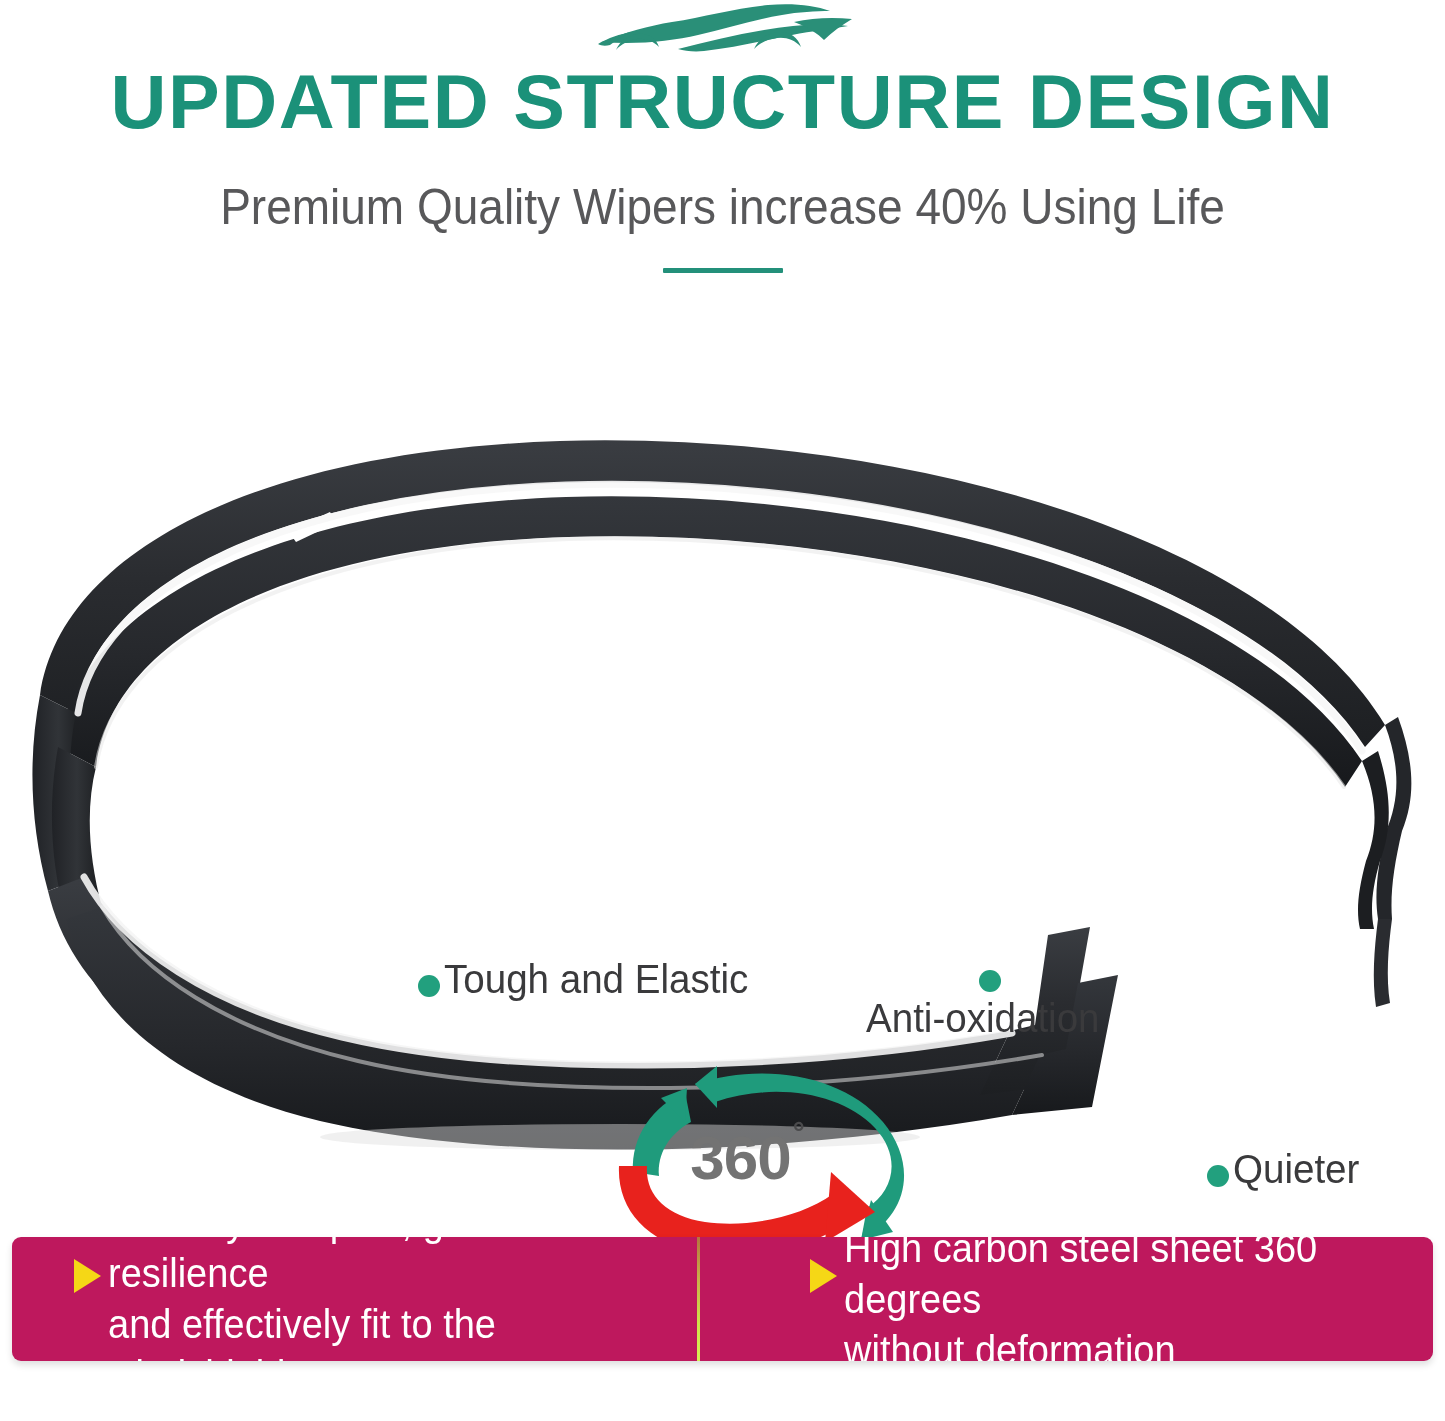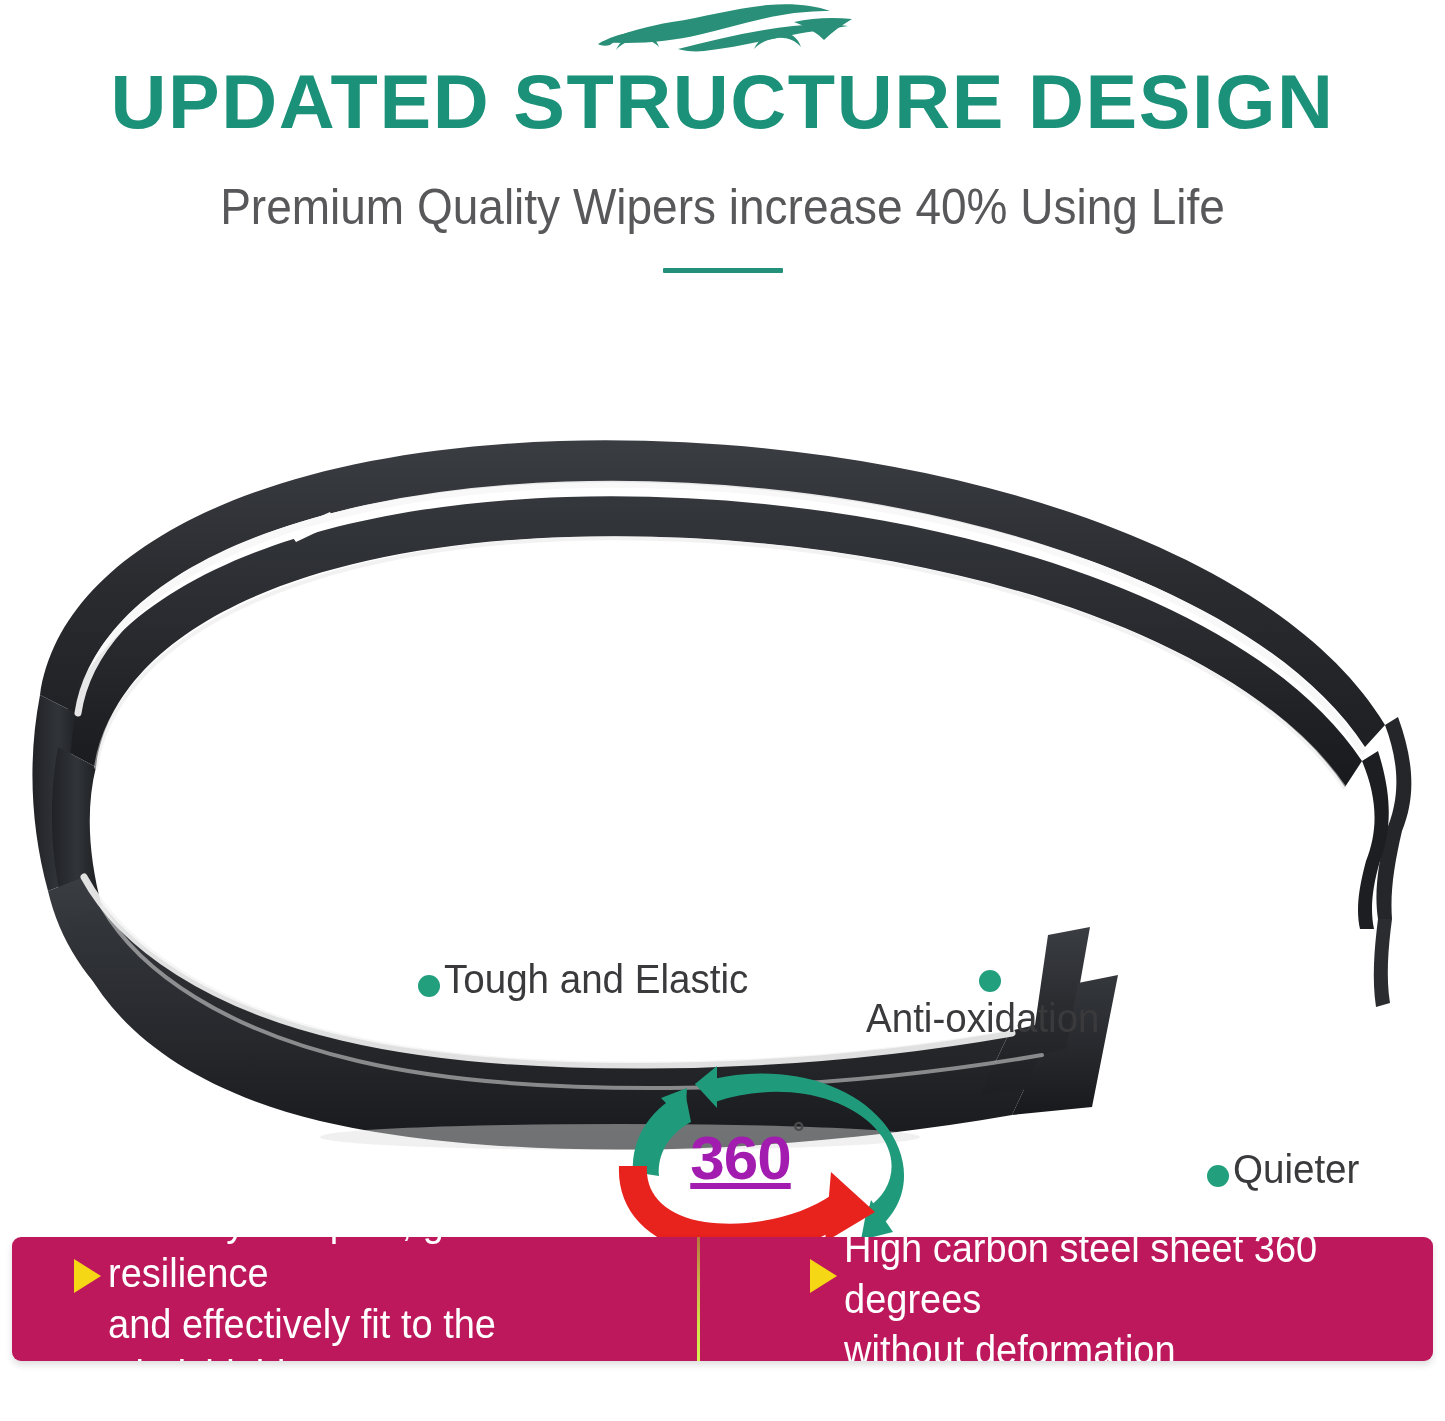--- a/index.html
+++ b/index.html
@@ -131,27 +131,26 @@
     position: absolute;
     left: 0; top: 0;
     width: 345px;
     height: 195px;
     display: flex;
     align-items: center;
     justify-content: center;
     pointer-events: none;
   }
   #badge-text .num {
-    color: #a21caf;
+    color: #737373;
     font-family: "Liberation Sans", sans-serif;
     font-size: 62px;
     font-weight: bold;
     letter-spacing: -1px;
     line-height: 62px;
-    text-decoration: underline;
   }
   #badge-text .deg {
     color: #4a4a4c;
     font-family: "Liberation Sans", sans-serif;
     font-size: 30px;
     font-weight: bold;
     align-self: flex-start;
     margin-top: 56px;
     margin-left: 2px;
   }

